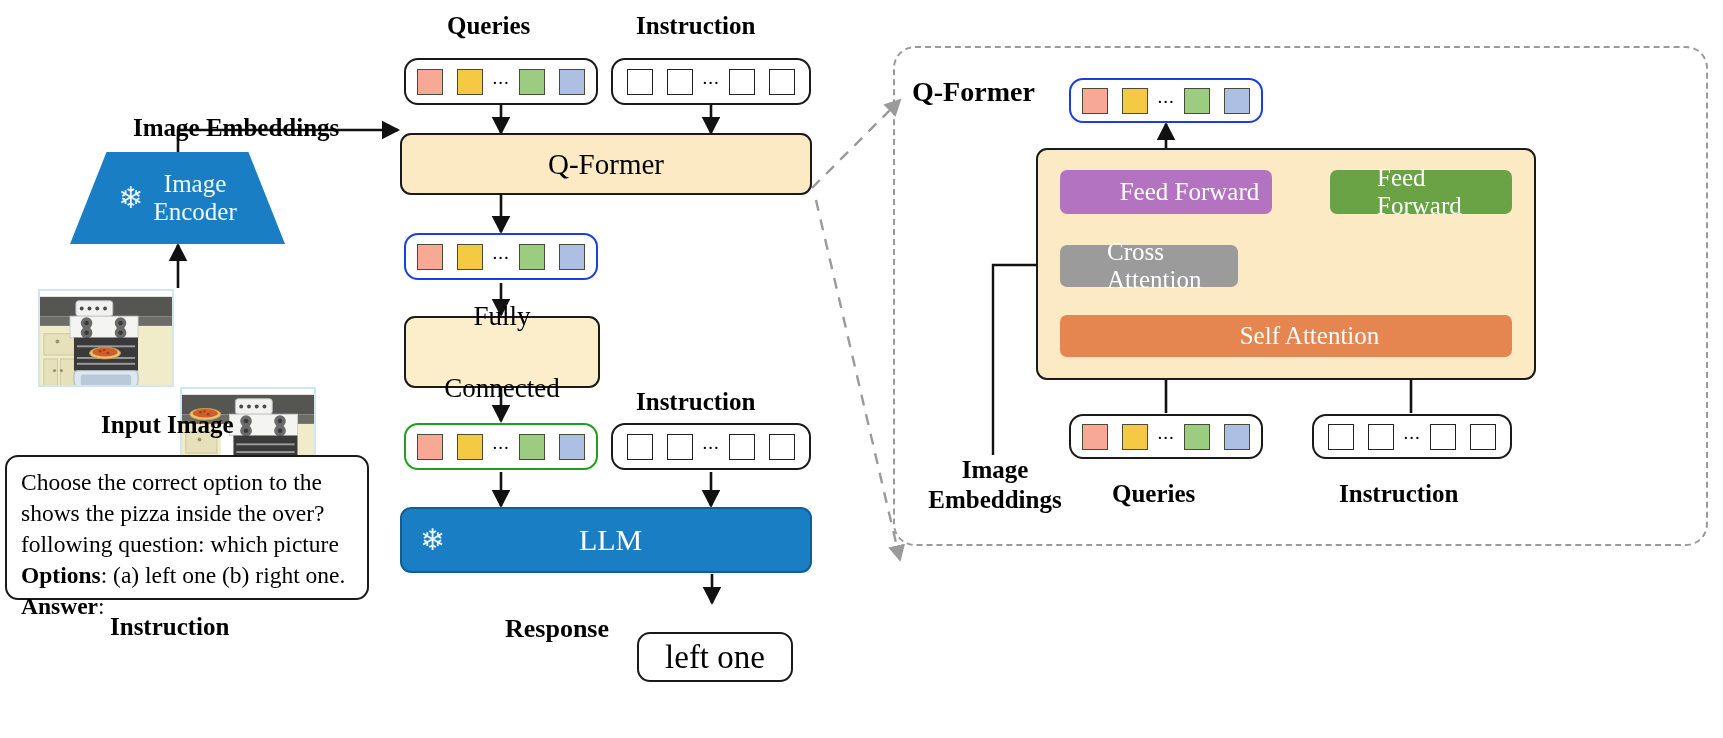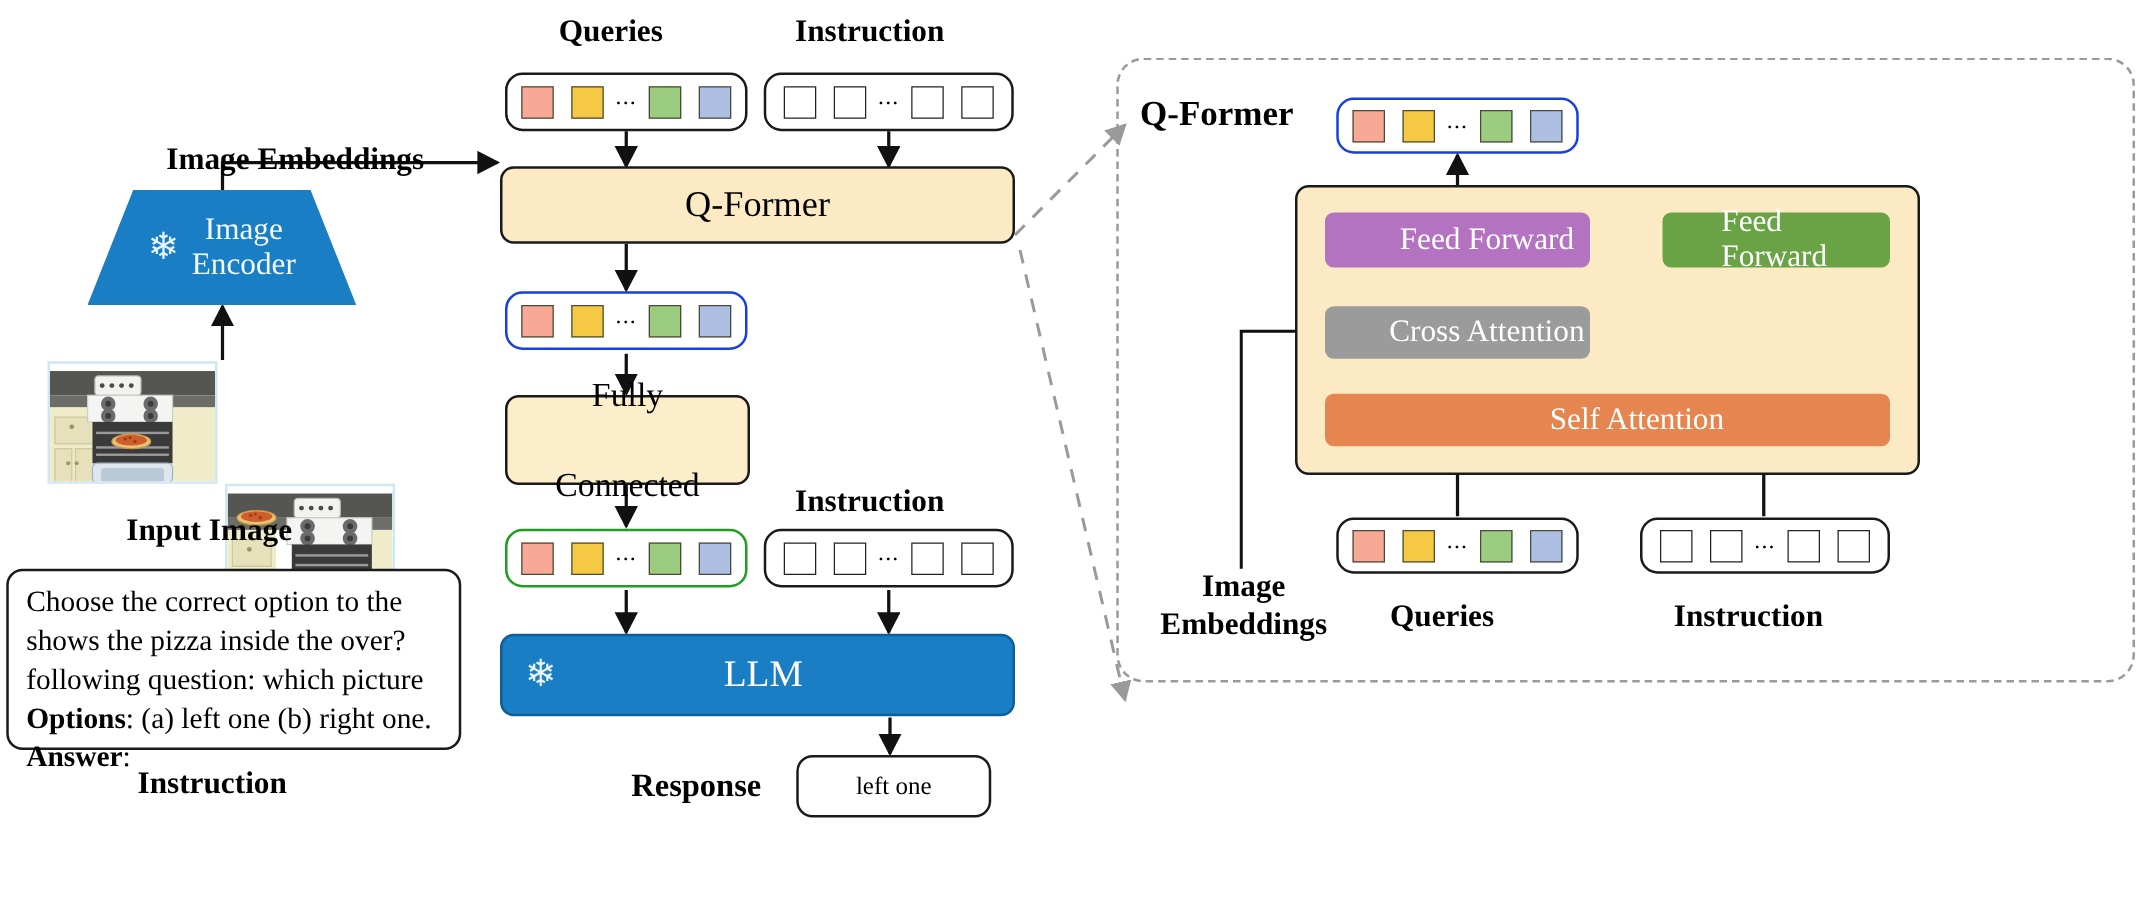--- a/index.html
+++ b/index.html
@@ -268,21 +268,21 @@
   <span class="tok empty"></span>
 </div>
 
 <div class="abs blk llm" style="left:400px;top:507px;width:412px;height:66px;display:flex;align-items:center;">
   <span class="snow" style="margin-left:18px;">❄</span>
   <span style="flex:1;text-align:center;font-size:30px;margin-left:-34px;">LLM</span>
 </div>
 
 <div class="abs label" style="left:505px;top:614px;font-size:26px;">Response</div>
 
-<div class="abs respbox ctr" style="left:637px;top:604px;width:152px;height:46px;font-size:20px;">
+<div class="abs respbox ctr" style="left:637px;top:632px;width:152px;height:46px;font-size:33px;">
   <span>left one</span>
 </div>
 
 <div class="abs dashpanel" style="left:893px;top:46px;width:815px;height:500px;"></div>
 
 <div class="abs label" style="left:912px;top:76px;font-size:28px;">Q-Former</div>
 
 <div class="abs tokbox blue" style="left:1069px;top:78px;width:194px;height:45px;">
   <span class="tok" style="background:#f7a995;"></span>
   <span class="tok" style="background:#f6c944;"></span>
@@ -294,21 +294,21 @@
 <div class="abs blk qformer" style="left:1036px;top:148px;width:500px;height:232px;"></div>
 
 <div class="abs innerblk" style="left:1060px;top:170px;width:212px;height:44px;background:#b473c0;">
   <span>Feed Forward</span>
 </div>
 
 <div class="abs innerblk" style="left:1330px;top:170px;width:182px;height:44px;background:#6aa345;">
   <span>Feed Forward</span>
 </div>
 
-<div class="abs innerblk" style="left:1060px;top:245px;width:212px;height:42px;background:#9b9b9b;">
+<div class="abs innerblk" style="left:1060px;top:245px;width:178px;height:42px;background:#9b9b9b;">
   <span>Cross Attention</span>
 </div>
 
 <div class="abs innerblk" style="left:1060px;top:315px;width:452px;height:42px;background:#e58650;">
   <span>Self Attention</span>
 </div>
 
 <div class="abs tokbox" style="left:1069px;top:414px;width:194px;height:45px;">
   <span class="tok" style="background:#f7a995;"></span>
   <span class="tok" style="background:#f6c944;"></span>

